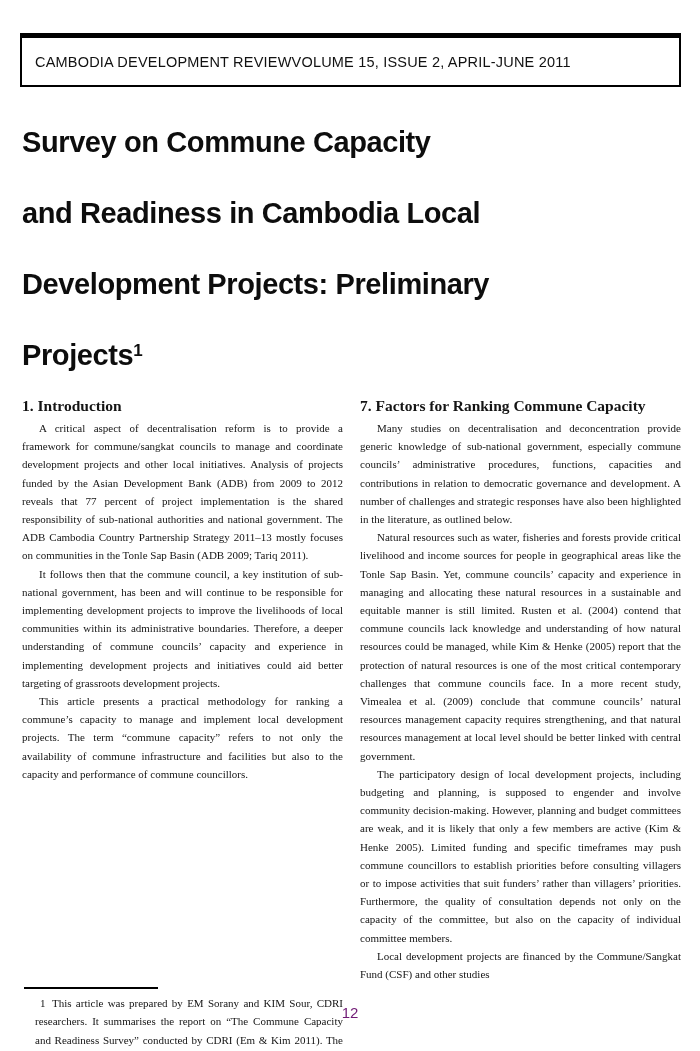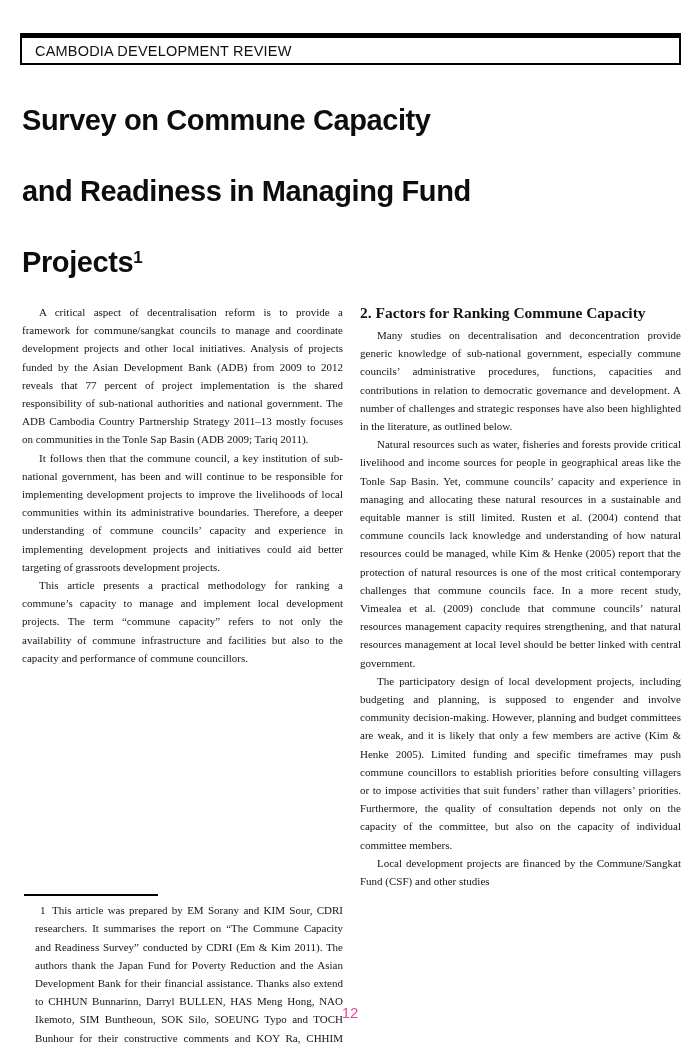--- a/index.html
+++ b/index.html
@@ -9,21 +9,21 @@
     height: 1051px;
     background: #ffffff;
     color: #141414;
     font-family: "Liberation Serif", serif;
     overflow: hidden;
     box-sizing: border-box;
   }
   .masthead {
     box-sizing: border-box;
     margin: 33px 19px 0 20px;
-    height: 32px;
+    height: 54px;
     border: 2px solid #000;
     border-top-width: 5px;
     display: flex;
     justify-content: flex-start;
     align-items: center;
     padding: 0 13px;
     font-family: "Liberation Sans", sans-serif;
     font-size: 14.5px;
     letter-spacing: 0.2px;
     color: #111;
@@ -91,56 +91,59 @@
     top: 0;
   }
   .page-footer {
     position: absolute;
     left: 0;
     right: 0;
     bottom: 30px;
     text-align: center;
     font-family: "Liberation Sans", sans-serif;
     font-size: 15px;
-    color: #ec4899;
+    color: #701a75;
   }
 </style>
 </head>
 <body>
 
 <div class="page">
 
   <header class="masthead">
     <span>CAMBODIA DEVELOPMENT REVIEW</span>
+    <span>VOLUME 15, ISSUE 2, APRIL-JUNE 2011</span>
   </header>
 
   <h1 class="title">
     <span class="tline">Survey on Commune Capacity</span>
-    <span class="tline">and Readiness in Managing Fund</span>
+    <span class="tline">and Readiness in Cambodia Local</span>
+    <span class="tline">Development Projects: Preliminary</span>
     <span class="tline"><span>Projects</span><sup>1</sup></span>
   </h1>
 
   <div class="columns">
 
     <div class="col col-left body-text">
+      <h2 class="section-heading">1. Introduction</h2>
       <p>A critical aspect of decentralisation reform is to provide a framework for commune/sangkat councils to manage and coordinate development projects and other local initiatives. Analysis of projects funded by the Asian Development Bank (ADB) from 2009 to 2012 reveals that 77 percent of project implementation is the shared responsibility of sub-national authorities and national government. The ADB Cambodia Country Partnership Strategy 2011–13 mostly focuses on communities in the Tonle Sap Basin (ADB 2009; Tariq 2011).</p>
       <p>It follows then that the commune council, a key institution of sub-national government, has been and will continue to be responsible for implementing development projects to improve the livelihoods of local communities within its administrative boundaries. Therefore, a deeper understanding of commune councils’ capacity and experience in implementing development projects and initiatives could aid better targeting of grassroots development projects.</p>
       <p>This article presents a practical methodology for ranking a commune’s capacity to manage and implement local development projects. The term “commune capacity” refers to not only the availability of commune infrastructure and facilities but also to the capacity and performance of commune councillors.</p>
 
       <div class="footnote">
         <div class="fn-rule"></div>
         <p class="fn-text">
           <span class="fn-marker">1</span>
           <span>This article was prepared by EM Sorany and KIM Sour, CDRI researchers. It summarises the report on “The Commune Capacity and Readiness Survey” conducted by CDRI (Em &amp; Kim 2011). The authors thank the Japan Fund for Poverty Reduction and the Asian Development Bank for their financial assistance. Thanks also extend to CHHUN Bunnarinn, Darryl BULLEN, HAS Meng Hong, NAO Ikemoto, SIM Buntheoun, SOK Silo, SOEUNG Typo and TOCH Bunhour for their constructive comments and KOY Ra, CHHIM Rumuny and OUCH Chhuong for their assistance with the survey.</span>
         </p>
       </div>
     </div>
 
     <div class="col col-right body-text">
-      <h2 class="section-heading">2. Factors for Ranking Commune Capacity</h2>
+      <h2 class="section-heading">7. Factors for Ranking Commune Capacity</h2>
       <p>Many studies on decentralisation and deconcentration provide generic knowledge of sub-national government, especially commune councils’ administrative procedures, functions, capacities and contributions in relation to democratic governance and development. A number of challenges and strategic responses have also been highlighted in the literature, as outlined below.</p>
       <p>Natural resources such as water, fisheries and forests provide critical livelihood and income sources for people in geographical areas like the Tonle Sap Basin. Yet, commune councils’ capacity and experience in managing and allocating these natural resources in a sustainable and equitable manner is still limited. Rusten et al. (2004) contend that commune councils lack knowledge and understanding of how natural resources could be managed, while Kim &amp; Henke (2005) report that the protection of natural resources is one of the most critical contemporary challenges that commune councils face. In a more recent study, Vimealea et al. (2009) conclude that commune councils’ natural resources management capacity requires strengthening, and that natural resources management at local level should be better linked with central government.</p>
       <p>The participatory design of local development projects, including budgeting and planning, is supposed to engender and involve community decision-making. However, planning and budget committees are weak, and it is likely that only a few members are active (Kim &amp; Henke 2005). Limited funding and specific timeframes may push commune councillors to establish priorities before consulting villagers or to impose activities that suit funders’ rather than villagers’ priorities. Furthermore, the quality of consultation depends not only on the capacity of the committee, but also on the capacity of individual committee members.</p>
       <p>Local development projects are financed by the Commune/Sangkat Fund (CSF) and other studies</p>
     </div>
 
   </div>
 
   <footer class="page-footer">
     <span>12</span>

